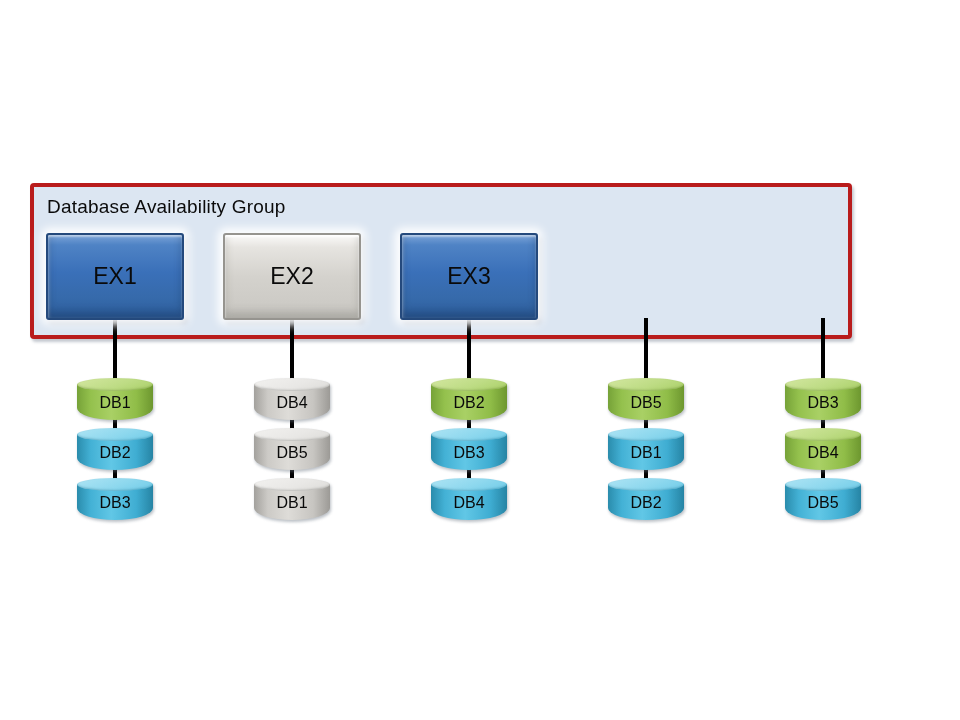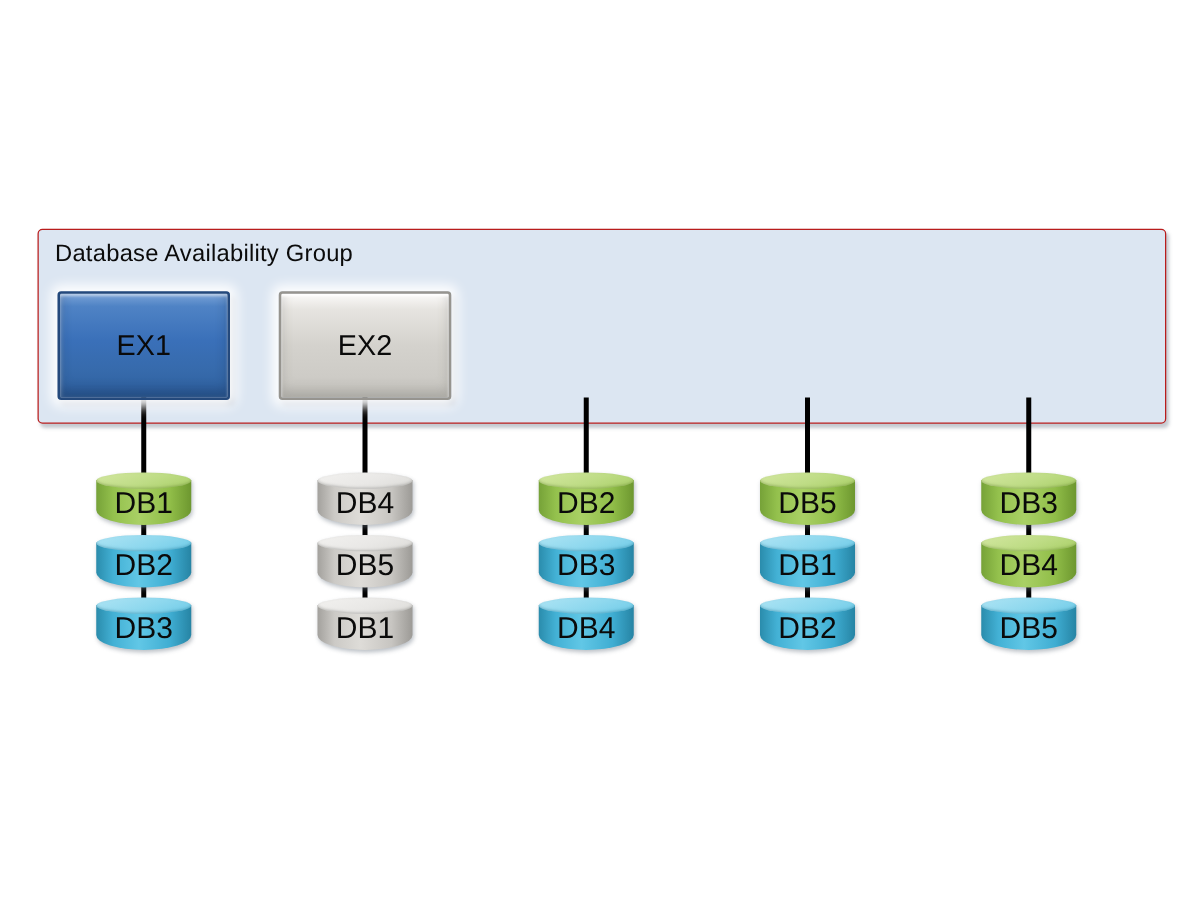--- a/index.html
+++ b/index.html
@@ -10,23 +10,23 @@
     background: #ffffff;
     overflow: hidden;
     font-family: "Liberation Sans", sans-serif;
     color: #000;
   }
 
   
   .dag-panel {
     position: absolute;
     left: 30px; top: 183px;
-    width: 903px; height: 156px;
+    width: 822px; height: 156px;
     background: var(--panel-bg, #dce6f2);
-    border: 1px solid #b91c1c;
+    border: 4px solid #b91c1c;
     border-radius: 4px;
     box-shadow: 2px 3px 3px rgba(125,135,150,0.45);
     box-sizing: border-box;
   }
   .dag-title {
     position: absolute;
     left: 13px; top: 9px;
     font-size: 19px;
     letter-spacing: 0.2px;
     color: #0b0b0b;
@@ -92,21 +92,21 @@
   .cyl-top {
     position: absolute;
     left: 0; top: 0;
     width: 100%; height: 13px;
     border-radius: 50%;
   }
   .db-label {
     position: absolute;
     left: 0; top: 8px; right: 0; bottom: 0;
     display: flex; align-items: center; justify-content: center;
-    font-size: 24px;
+    font-size: 16px;
     line-height: 1;
     color: #0a0a0a;
     z-index: 5;
   }
   .db-active .cyl-body {
     background: linear-gradient(to right, #76a238 0%, #94c14d 18%, #a9d065 45%, #90bd48 78%, #6d972f 100%);
   }
   .db-active .cyl-top {
     background: linear-gradient(160deg, #d3e7a0 0%, #bedc85 55%, #a9cf66 100%);
     box-shadow: inset 0 -1px 2px rgba(90,120,40,0.35);
@@ -140,20 +140,23 @@
   <div class="connector" style="left:467px"></div>
   <div class="connector" style="left:644px"></div>
   <div class="connector" style="left:821px"></div>
 
   <div class="server server-online" style="left:46px">
     <span class="server-label">EX1</span>
   </div>
   <div class="server server-offline" style="left:223px">
     <span class="server-label">EX2</span>
   </div>
+  <div class="server server-online" style="left:400px">
+    <span class="server-label">EX3</span>
+  </div>
 
   <div class="db db-active" style="left:77px;top:378px">
     <div class="cyl-body"></div>
     <div class="cyl-top"></div>
     <div class="db-label">DB1</div>
   </div>
   <div class="db db-passive" style="left:77px;top:428px">
     <div class="cyl-body"></div>
     <div class="cyl-top"></div>
     <div class="db-label">DB2</div>

